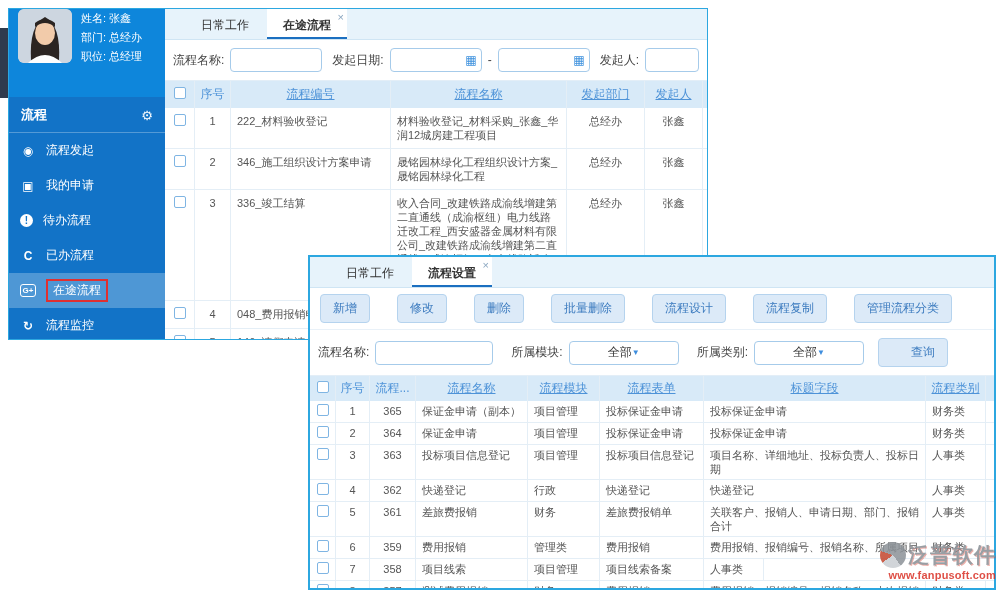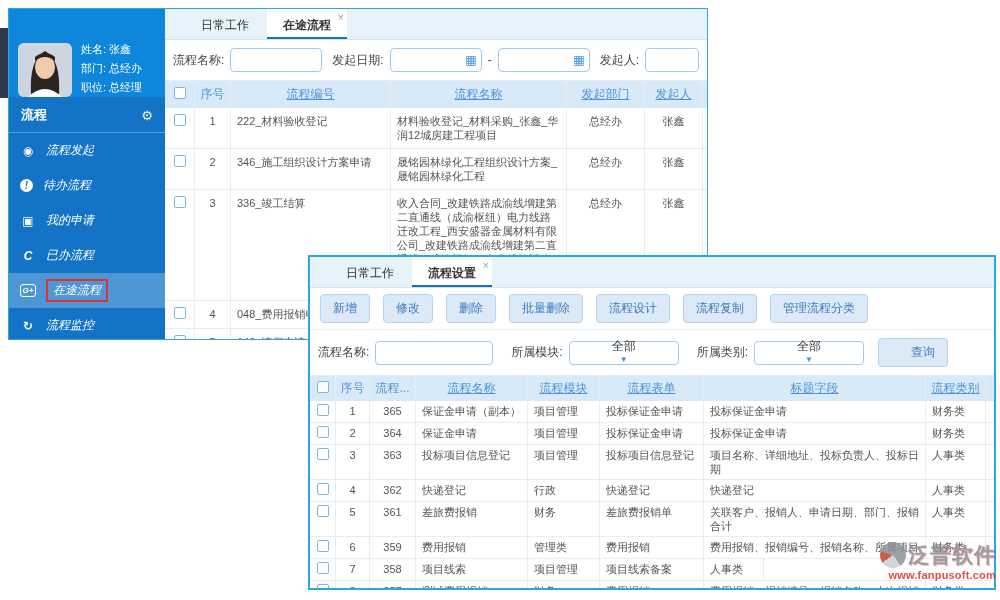--- a/index.html
+++ b/index.html
@@ -7,27 +7,27 @@
   *{box-sizing:border-box;}
   .bg-sliver{position:absolute;left:0;top:28px;width:9px;height:70px;background:#2f3b4d;}
 
   
   .win{position:absolute;background:#fff;border:1px solid #2ca7e0;display:flex;overflow:hidden;}
   .win1{left:8px;top:8px;width:700px;height:332px;z-index:1;}
   .win2{left:308px;top:255px;width:688px;height:335px;z-index:2;border-width:2px;flex-direction:column;}
 
   
   .left-panel{width:156px;flex:none;background:#1273c7;display:flex;flex-direction:column;}
-  .profile{height:88px;background:#0e86db;display:flex;align-items:flex-end;gap:9px;padding:0 9px;flex:none;}
+  .profile{height:88px;background:#0e86db;display:flex;align-items:flex-start;gap:9px;padding:0 9px;flex:none;}
   .avatar{width:54px;height:54px;border-radius:6px;overflow:hidden;flex:none;background:#ccd6e2;}
   .profile-info{color:#fff;font-size:11px;line-height:19px;white-space:nowrap;}
   .side-header{display:flex;justify-content:space-between;align-items:center;color:#fff;
     font-size:13px;font-weight:bold;padding:9px 12px 8px;border-bottom:1px solid rgba(255,255,255,.28);}
   .gear-ic{font-weight:normal;font-size:13px;opacity:.95;}
-  .side-menu{flex:1;font-style:italic;}
+  .side-menu{flex:1;}
   .side-item{display:flex;align-items:center;gap:10px;padding:9px 11px;color:#fff;font-size:12px;cursor:pointer;}
   .side-item.selected{background:#4e97d5;}
   .sicon{width:16px;height:14px;line-height:14px;text-align:center;font-size:12px;flex:none;display:inline-block;}
   .broadcast-icon::before{content:"◉";}
   .id-card-icon::before{content:"▣";}
   .alert-icon{background:#fff;color:#1273c7;border-radius:50%;width:13px;height:13px;line-height:13px;font-size:10px;font-weight:bold;}
   .alert-icon::before{content:"!";}
   .redo-icon{font-weight:bold;}
   .redo-icon::before{content:"C";}
   .transit-icon{border:1px solid #fff;border-radius:3px;font-size:8px;height:13px;line-height:11px;font-weight:bold;}
@@ -47,26 +47,26 @@
   
   .filterbar{display:flex;align-items:center;gap:6px;padding:8px 8px;font-size:12px;color:#444;
     border-bottom:1px solid #e3eef7;flex:none;}
   .flabel{white-space:nowrap;}
   .inp{height:24px;border:1px solid #a6cbea;border-radius:4px;background:#fff;outline:none;
     font-size:12px;padding:0 5px;min-width:0;font-family:inherit;}
   .datebox{display:flex;align-items:center;border:1px solid #a6cbea;border-radius:4px;height:24px;
     width:92px;background:#fff;padding:0 4px;}
   .datebox input{flex:1;width:0;border:none;outline:none;font-size:12px;}
   .calendar-ic{color:#3f92de;font-size:12px;line-height:12px;}
-  .selbox{display:flex;align-items:center;justify-content:flex-end;border:1px solid #a6cbea;border-radius:4px;
-    height:24px;width:110px;background:#fff;padding:0 7px;font-size:12px;color:#333;cursor:pointer;flex-direction:column;}
+  .selbox{display:flex;align-items:center;justify-content:center;border:1px solid #a6cbea;border-radius:4px;
+    height:24px;width:110px;background:#fff;padding:0 7px;font-size:12px;color:#333;cursor:pointer;}
   .caret-ic{font-size:8px;color:#3e8ede;}
 
   
-  .toolbar{display:flex;align-items:center;gap:13px;padding:6px 10px;border-bottom:1px solid #e9f1f8;flex:none;}
+  .toolbar{display:flex;align-items:center;gap:27px;padding:6px 10px;border-bottom:1px solid #e9f1f8;flex:none;}
   .tbtn{background:#dceaf8;border:1px solid #b5d3ee;color:#3c7bbf;font-size:12px;padding:5px 12px;
     border-radius:4px;cursor:pointer;white-space:nowrap;font-family:inherit;}
   .qbtn{margin-left:8px;padding-left:32px;}
 
   
   .table{flex:1;overflow:hidden;font-size:11px;}
   .thead{display:flex;background:#d8eaf8;color:#4e93d8;}
   .thead .cell{font-size:12px;text-align:center;color:#4e93d8;}
   .tr{display:flex;border-bottom:1px solid #e4eef6;background:#fff;}
   .cell{border-right:1px solid #e4eef6;padding:5px 5px;color:#555;line-height:14px;word-break:break-all;flex:none;}
@@ -132,26 +132,26 @@
     <div class="side-header">
       <span>流程</span>
       <span class="gear-ic">⚙</span>
     </div>
     <nav class="side-menu">
         <div class="side-item">
           <span class="sicon broadcast-icon"></span>
           <span class="slabel">流程发起</span>
         </div>
         <div class="side-item">
+          <span class="sicon id-card-icon"></span>
+          <span class="slabel">我的申请</span>
+        </div>
+        <div class="side-item">
           <span class="sicon alert-icon"></span>
           <span class="slabel">待办流程</span>
-        </div>
-        <div class="side-item">
-          <span class="sicon id-card-icon"></span>
-          <span class="slabel">我的申请</span>
         </div>
         <div class="side-item">
           <span class="sicon redo-icon"></span>
           <span class="slabel">已办流程</span>
         </div>
         <div class="side-item selected">
           <span class="sicon transit-icon"></span>
           <span class="slabel boxed">在途流程</span>
         </div>
         <div class="side-item">

